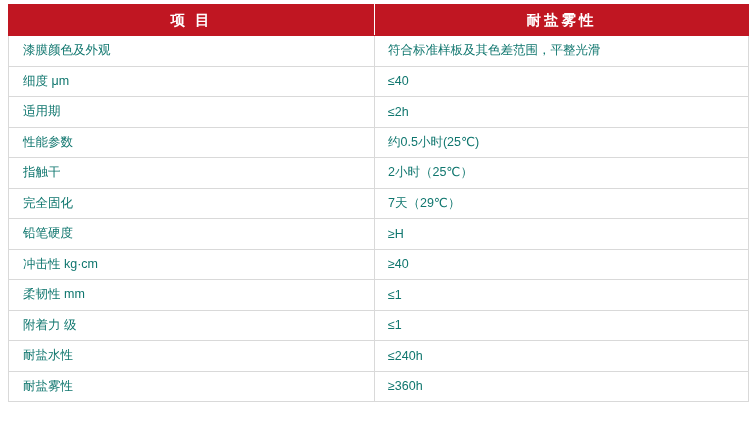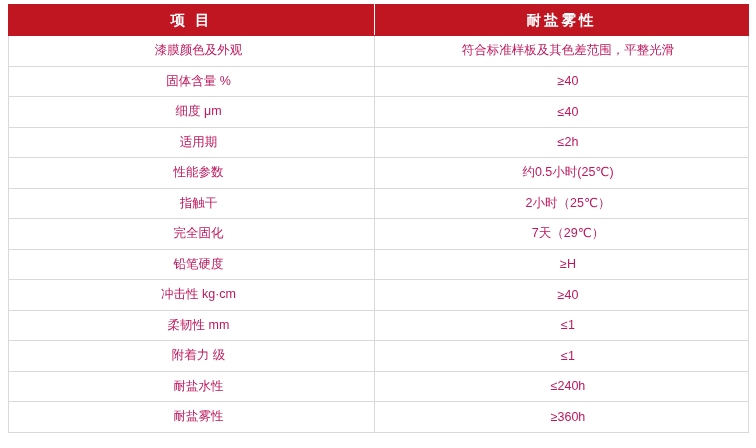--- a/index.html
+++ b/index.html
@@ -43,26 +43,25 @@
   thead th.th-left {
     border-right: 1px solid #ffffff;
   }
 
   tbody td {
     font-size: 12.5px;
     height: 29.5px;
     padding: 0 0 0 14px;
     border: 1px solid #d9d9d9;
     vertical-align: middle;
-    color: #be185d;
+    color: #0f766e;
     background: #ffffff;
     white-space: nowrap;
     overflow: hidden;
     text-overflow: ellipsis;
-    text-align: center;
   }
   tbody td.cell-value {
     padding-left: 13px;
   }
 </style>
 </head>
 <body>
 
 <div class="table-wrap">
   <table class="spec-table">
@@ -73,24 +72,20 @@
     <thead>
       <tr>
         <th class="th-left">项  目</th>
         <th>耐盐雾性</th>
       </tr>
     </thead>
     <tbody>
       <tr>
         <td class="cell-item">漆膜颜色及外观</td>
         <td class="cell-value">符合标准样板及其色差范围，平整光滑</td>
-      </tr>
-      <tr>
-        <td class="cell-item">固体含量  %</td>
-        <td class="cell-value">≥40</td>
       </tr>
       <tr>
         <td class="cell-item">细度  μm</td>
         <td class="cell-value">≤40</td>
       </tr>
       <tr>
         <td class="cell-item">适用期</td>
         <td class="cell-value">≤2h</td>
       </tr>
       <tr>

